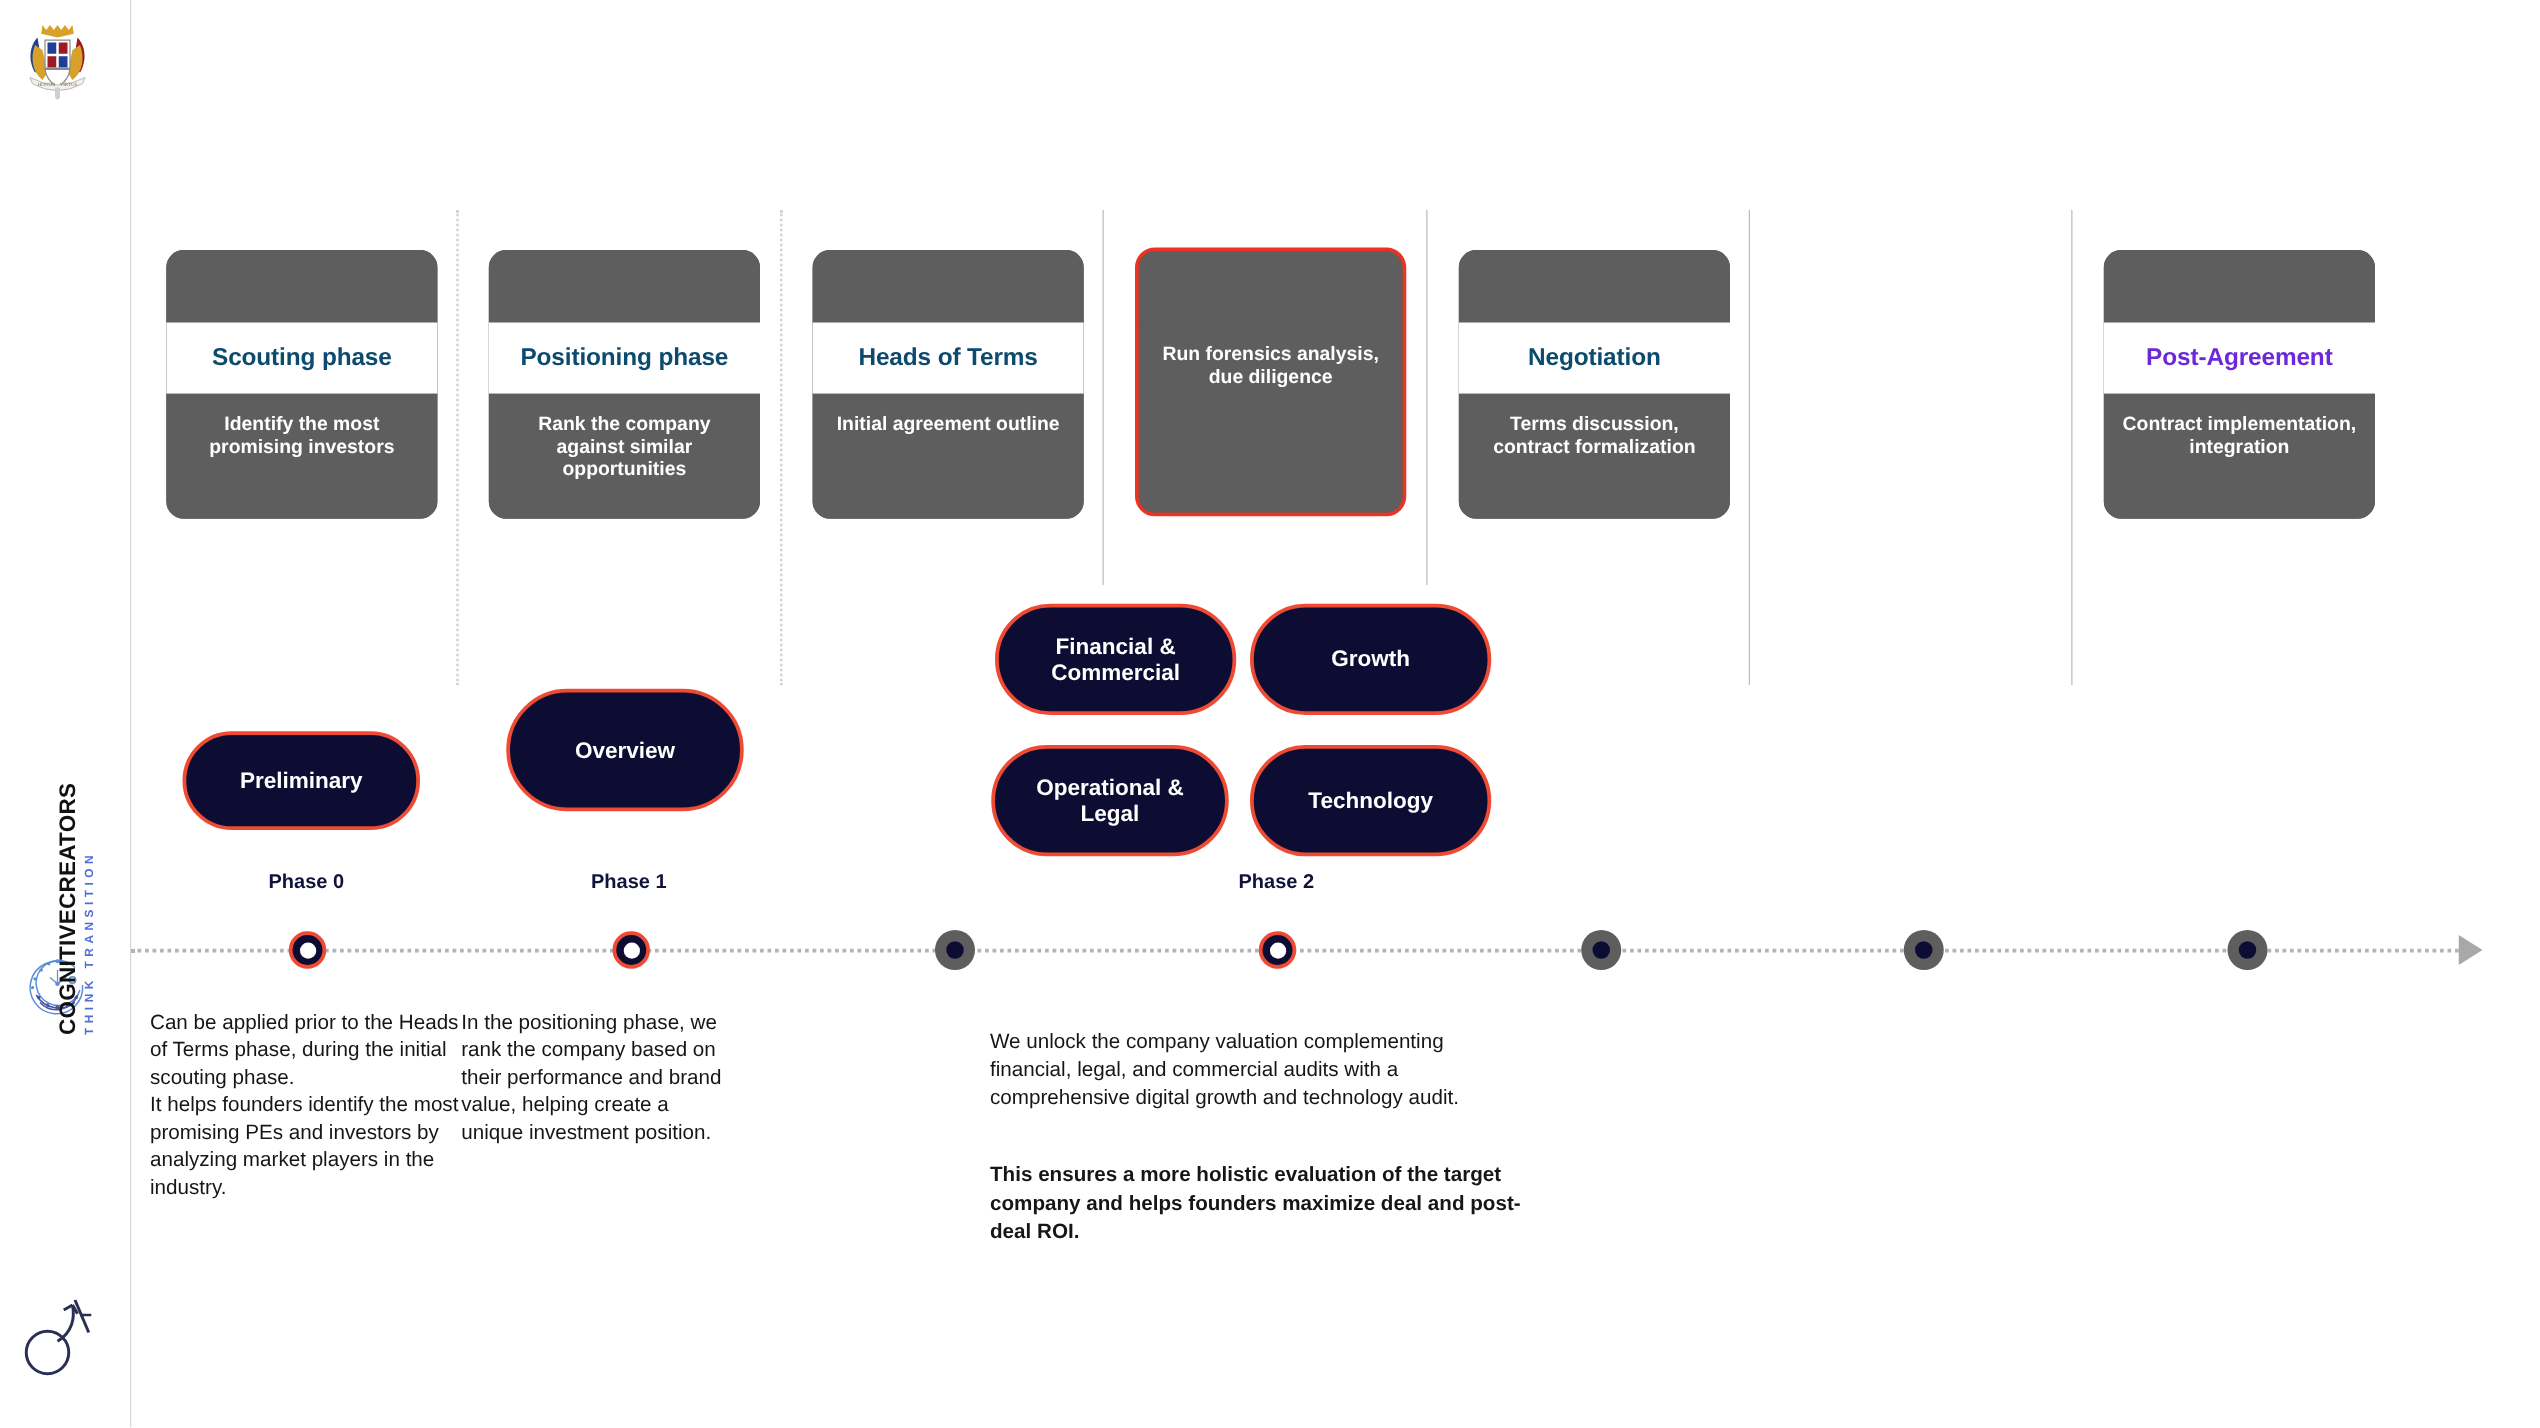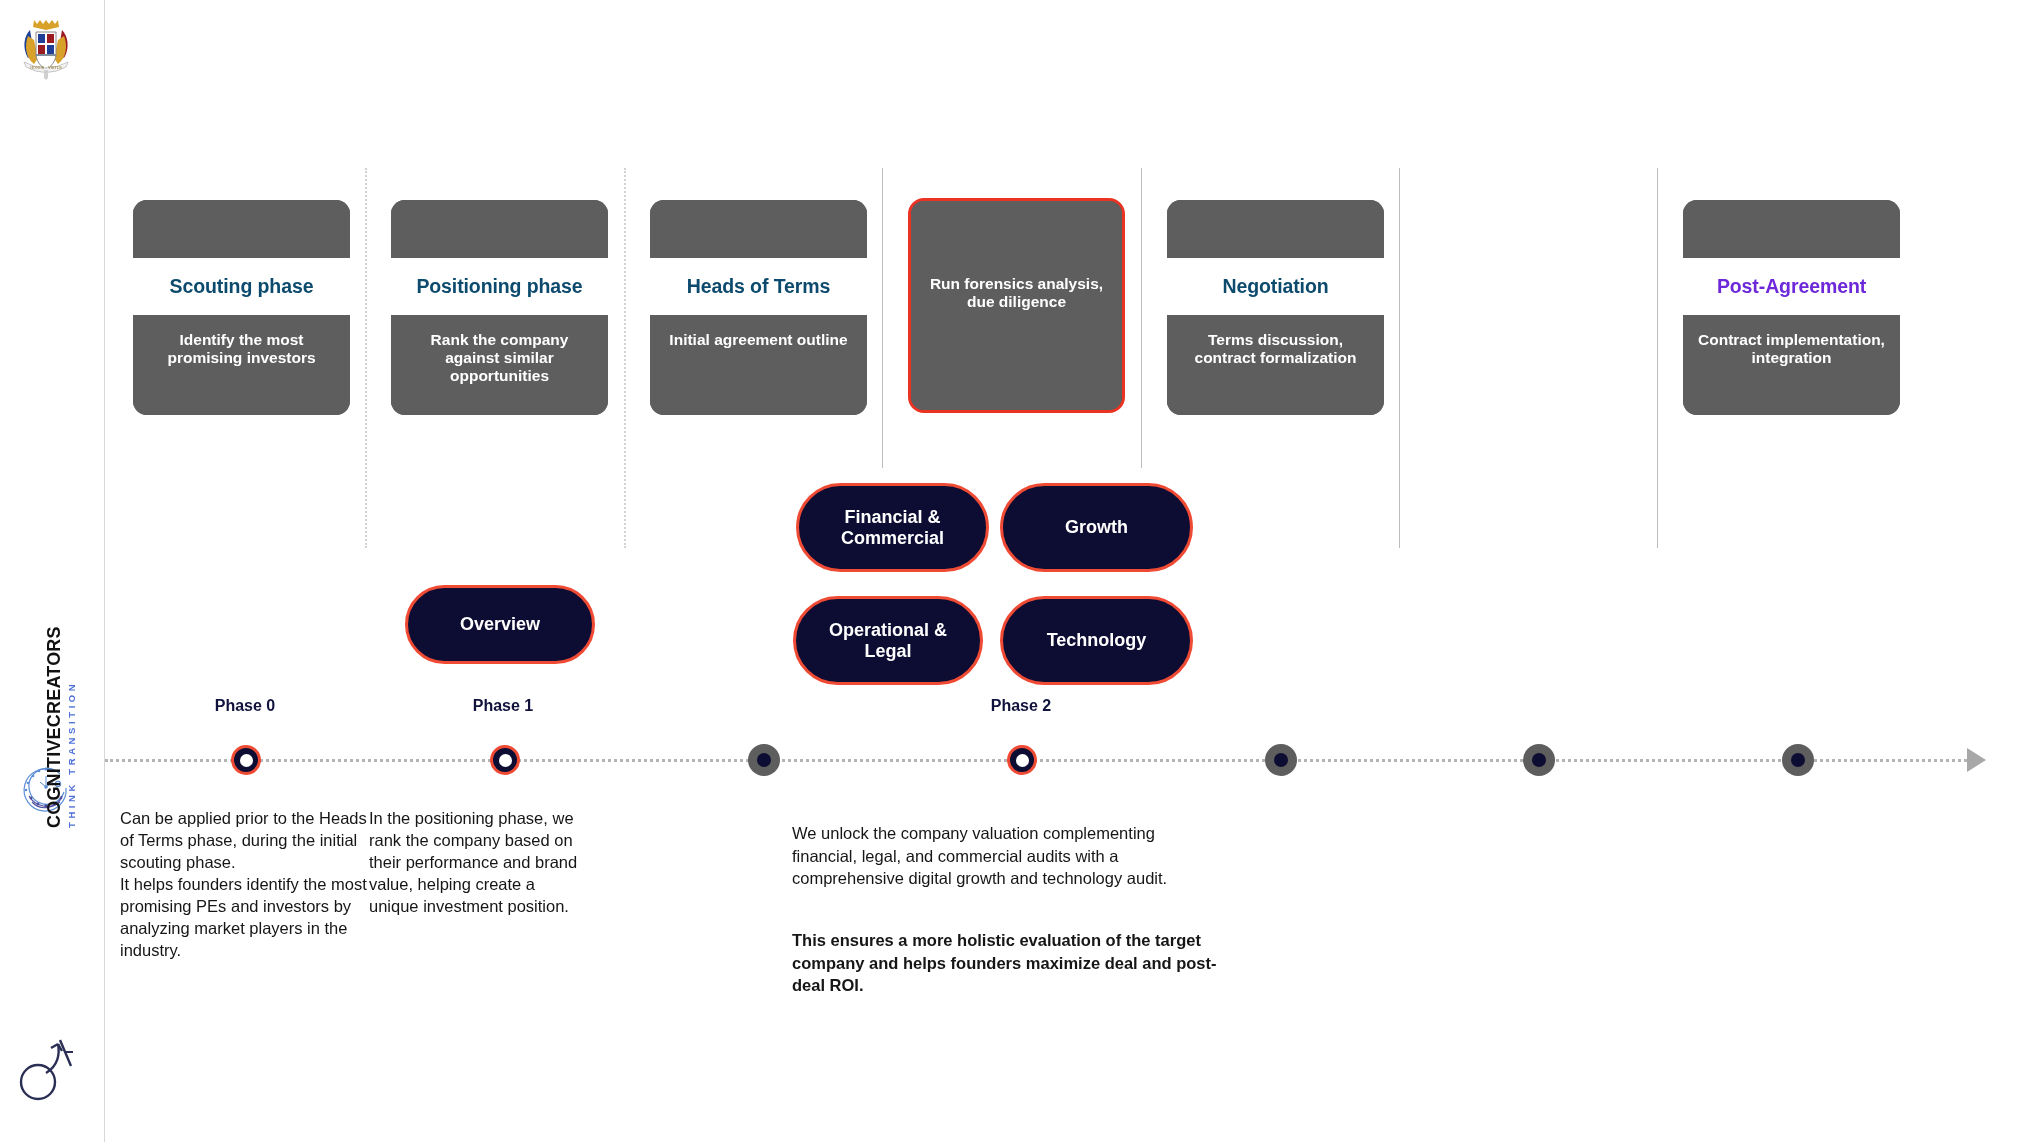--- a/index.html
+++ b/index.html
@@ -269,21 +269,24 @@
     <div class="pill" style="left:895px; top:483px; width:193px; height:89px;">
       <span>Growth</span>
     </div>
     <div class="pill" style="left:688px; top:596px; width:190px; height:89px;">
       <span>Operational &amp; Legal</span>
     </div>
     <div class="pill" style="left:895px; top:596px; width:193px; height:89px;">
       <span>Technology</span>
     </div>
 
-    <div class="pill" style="left:300px; top:585px; width:190px; height:79px;">
+    <div class="pill" style="left:41px; top:585px; width:190px; height:79px;">
+      <span>Preliminary</span>
+    </div>
+    <div class="pill" style="left:300px; top:551px; width:190px; height:98px;">
       <span>Overview</span>
     </div>
 
     <div class="phase-label" style="left:140px; top:697px;">Phase 0</div>
     <div class="phase-label" style="left:398px; top:697px;">Phase 1</div>
     <div class="phase-label" style="left:916px; top:697px;">Phase 2</div>
 
     <div class="track" style="left:0px; top:759px; width:1862px;"></div>
     <div class="arrow" style="left:1862px; top:748px;"></div>
 

